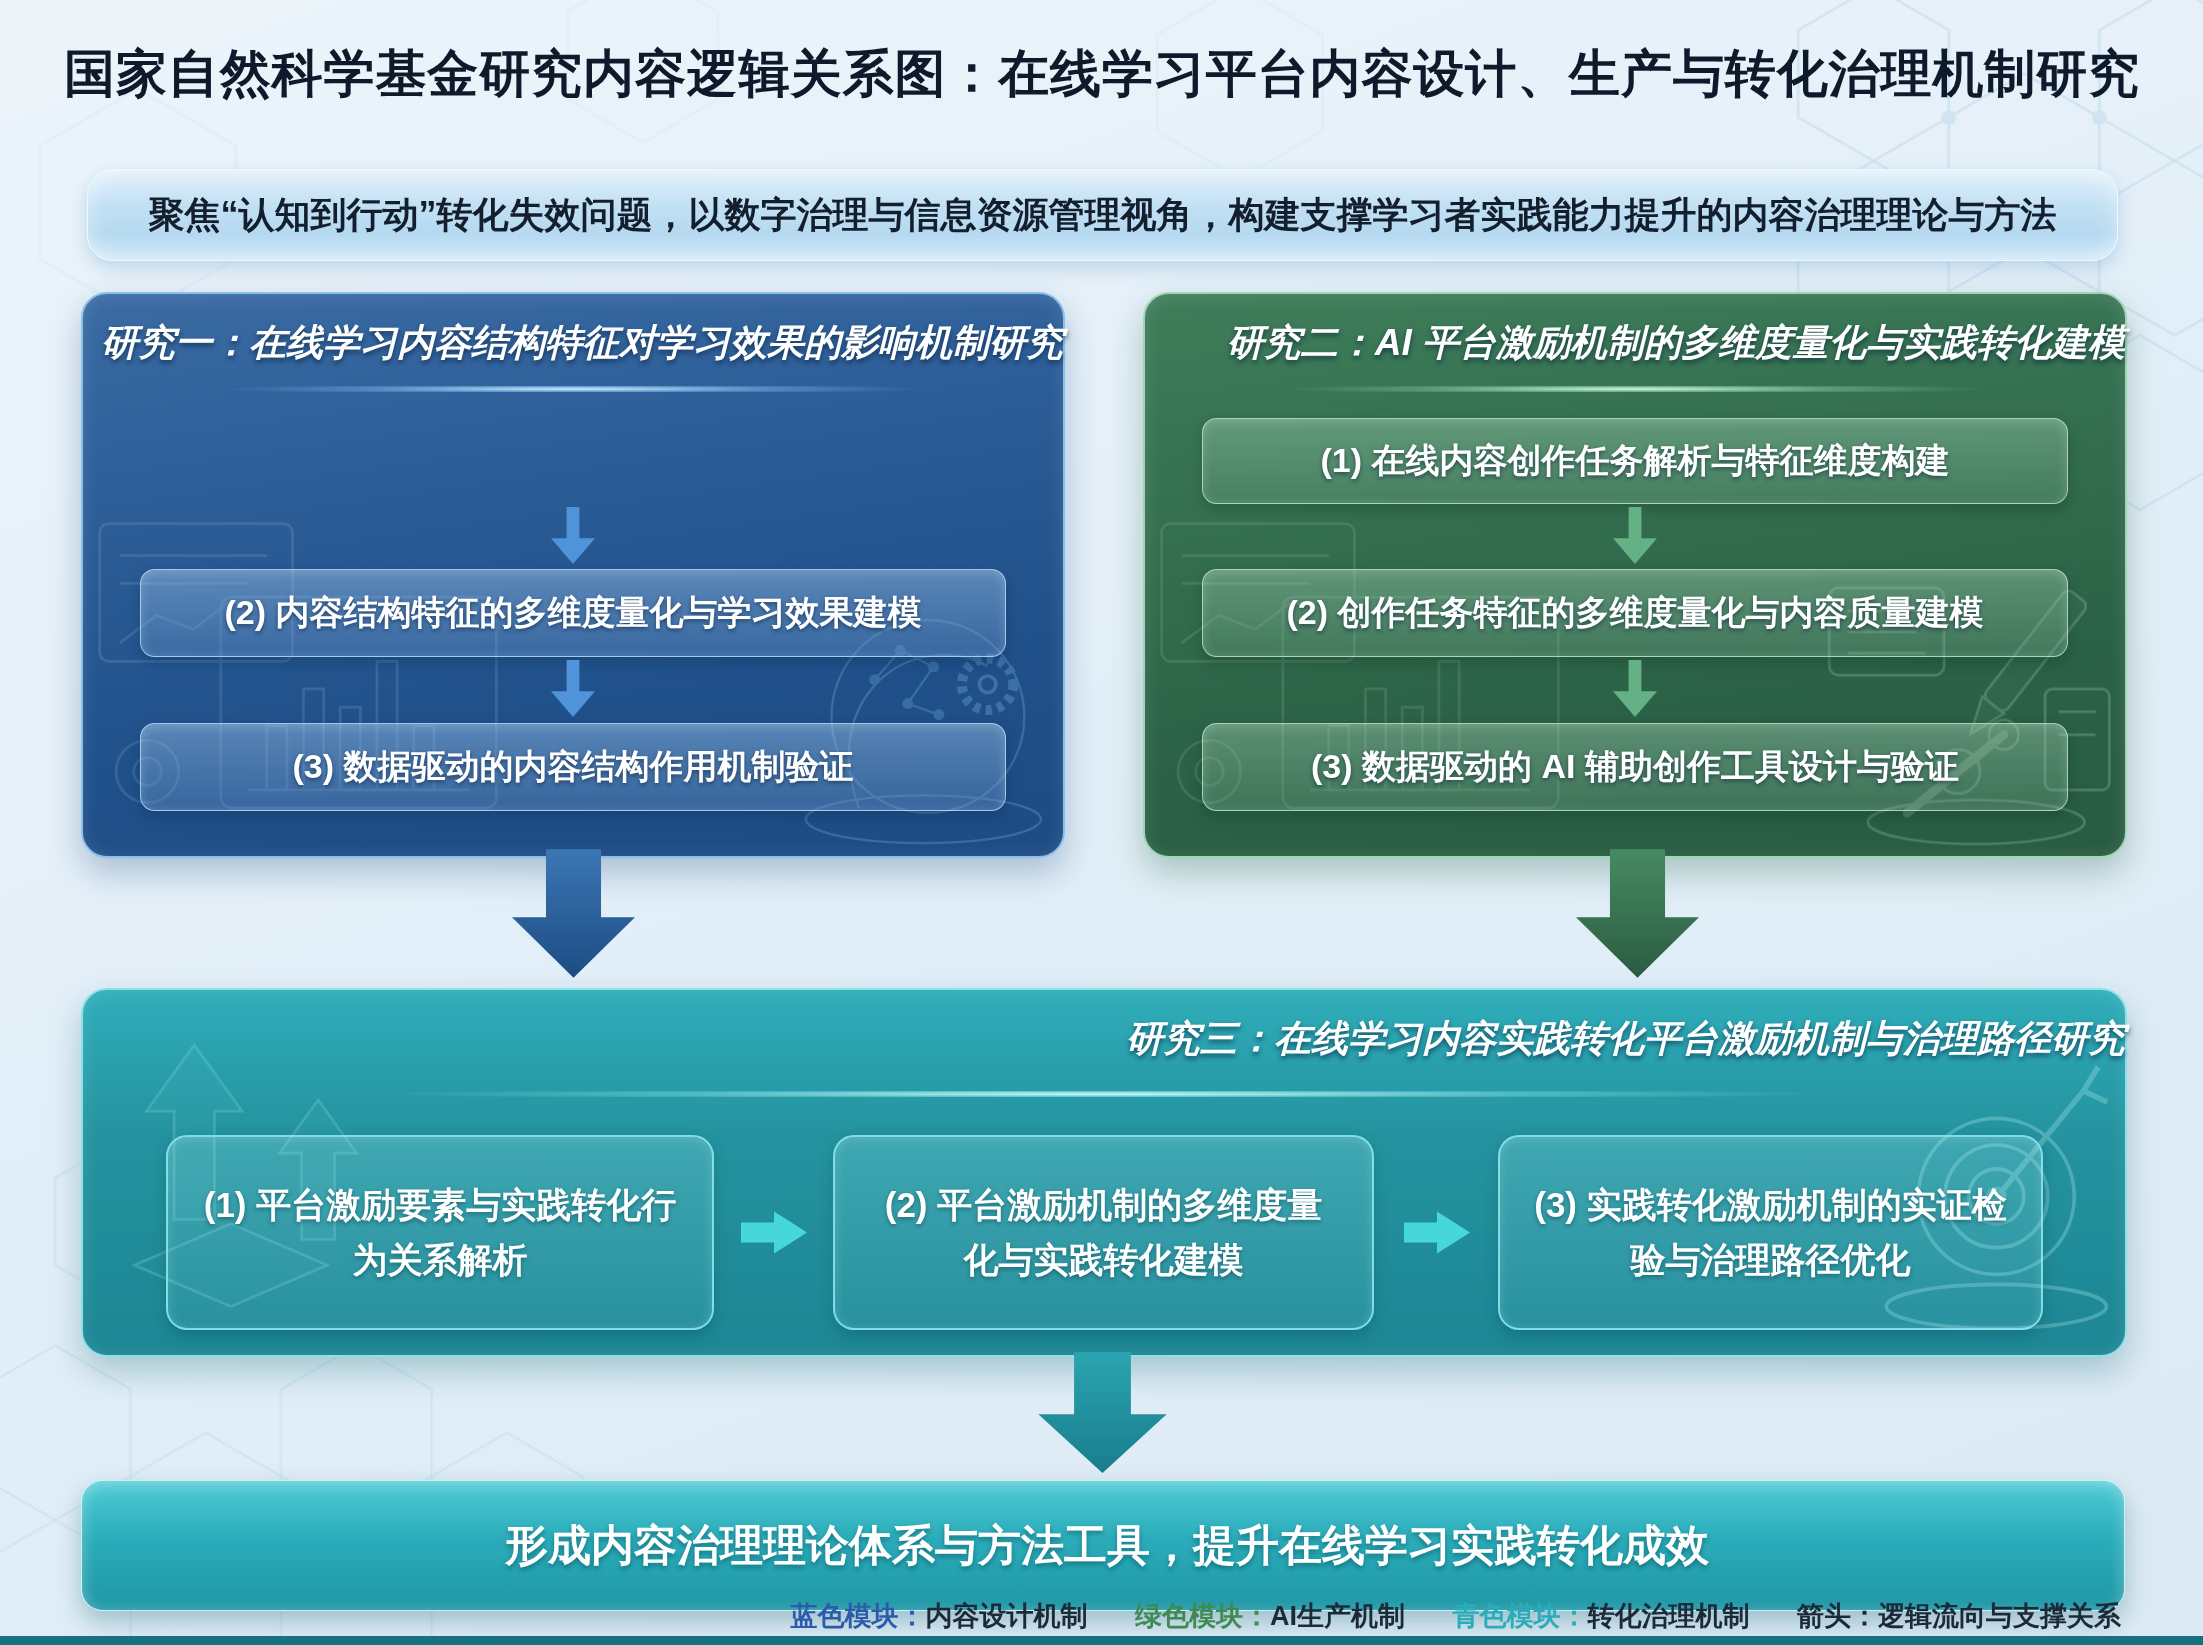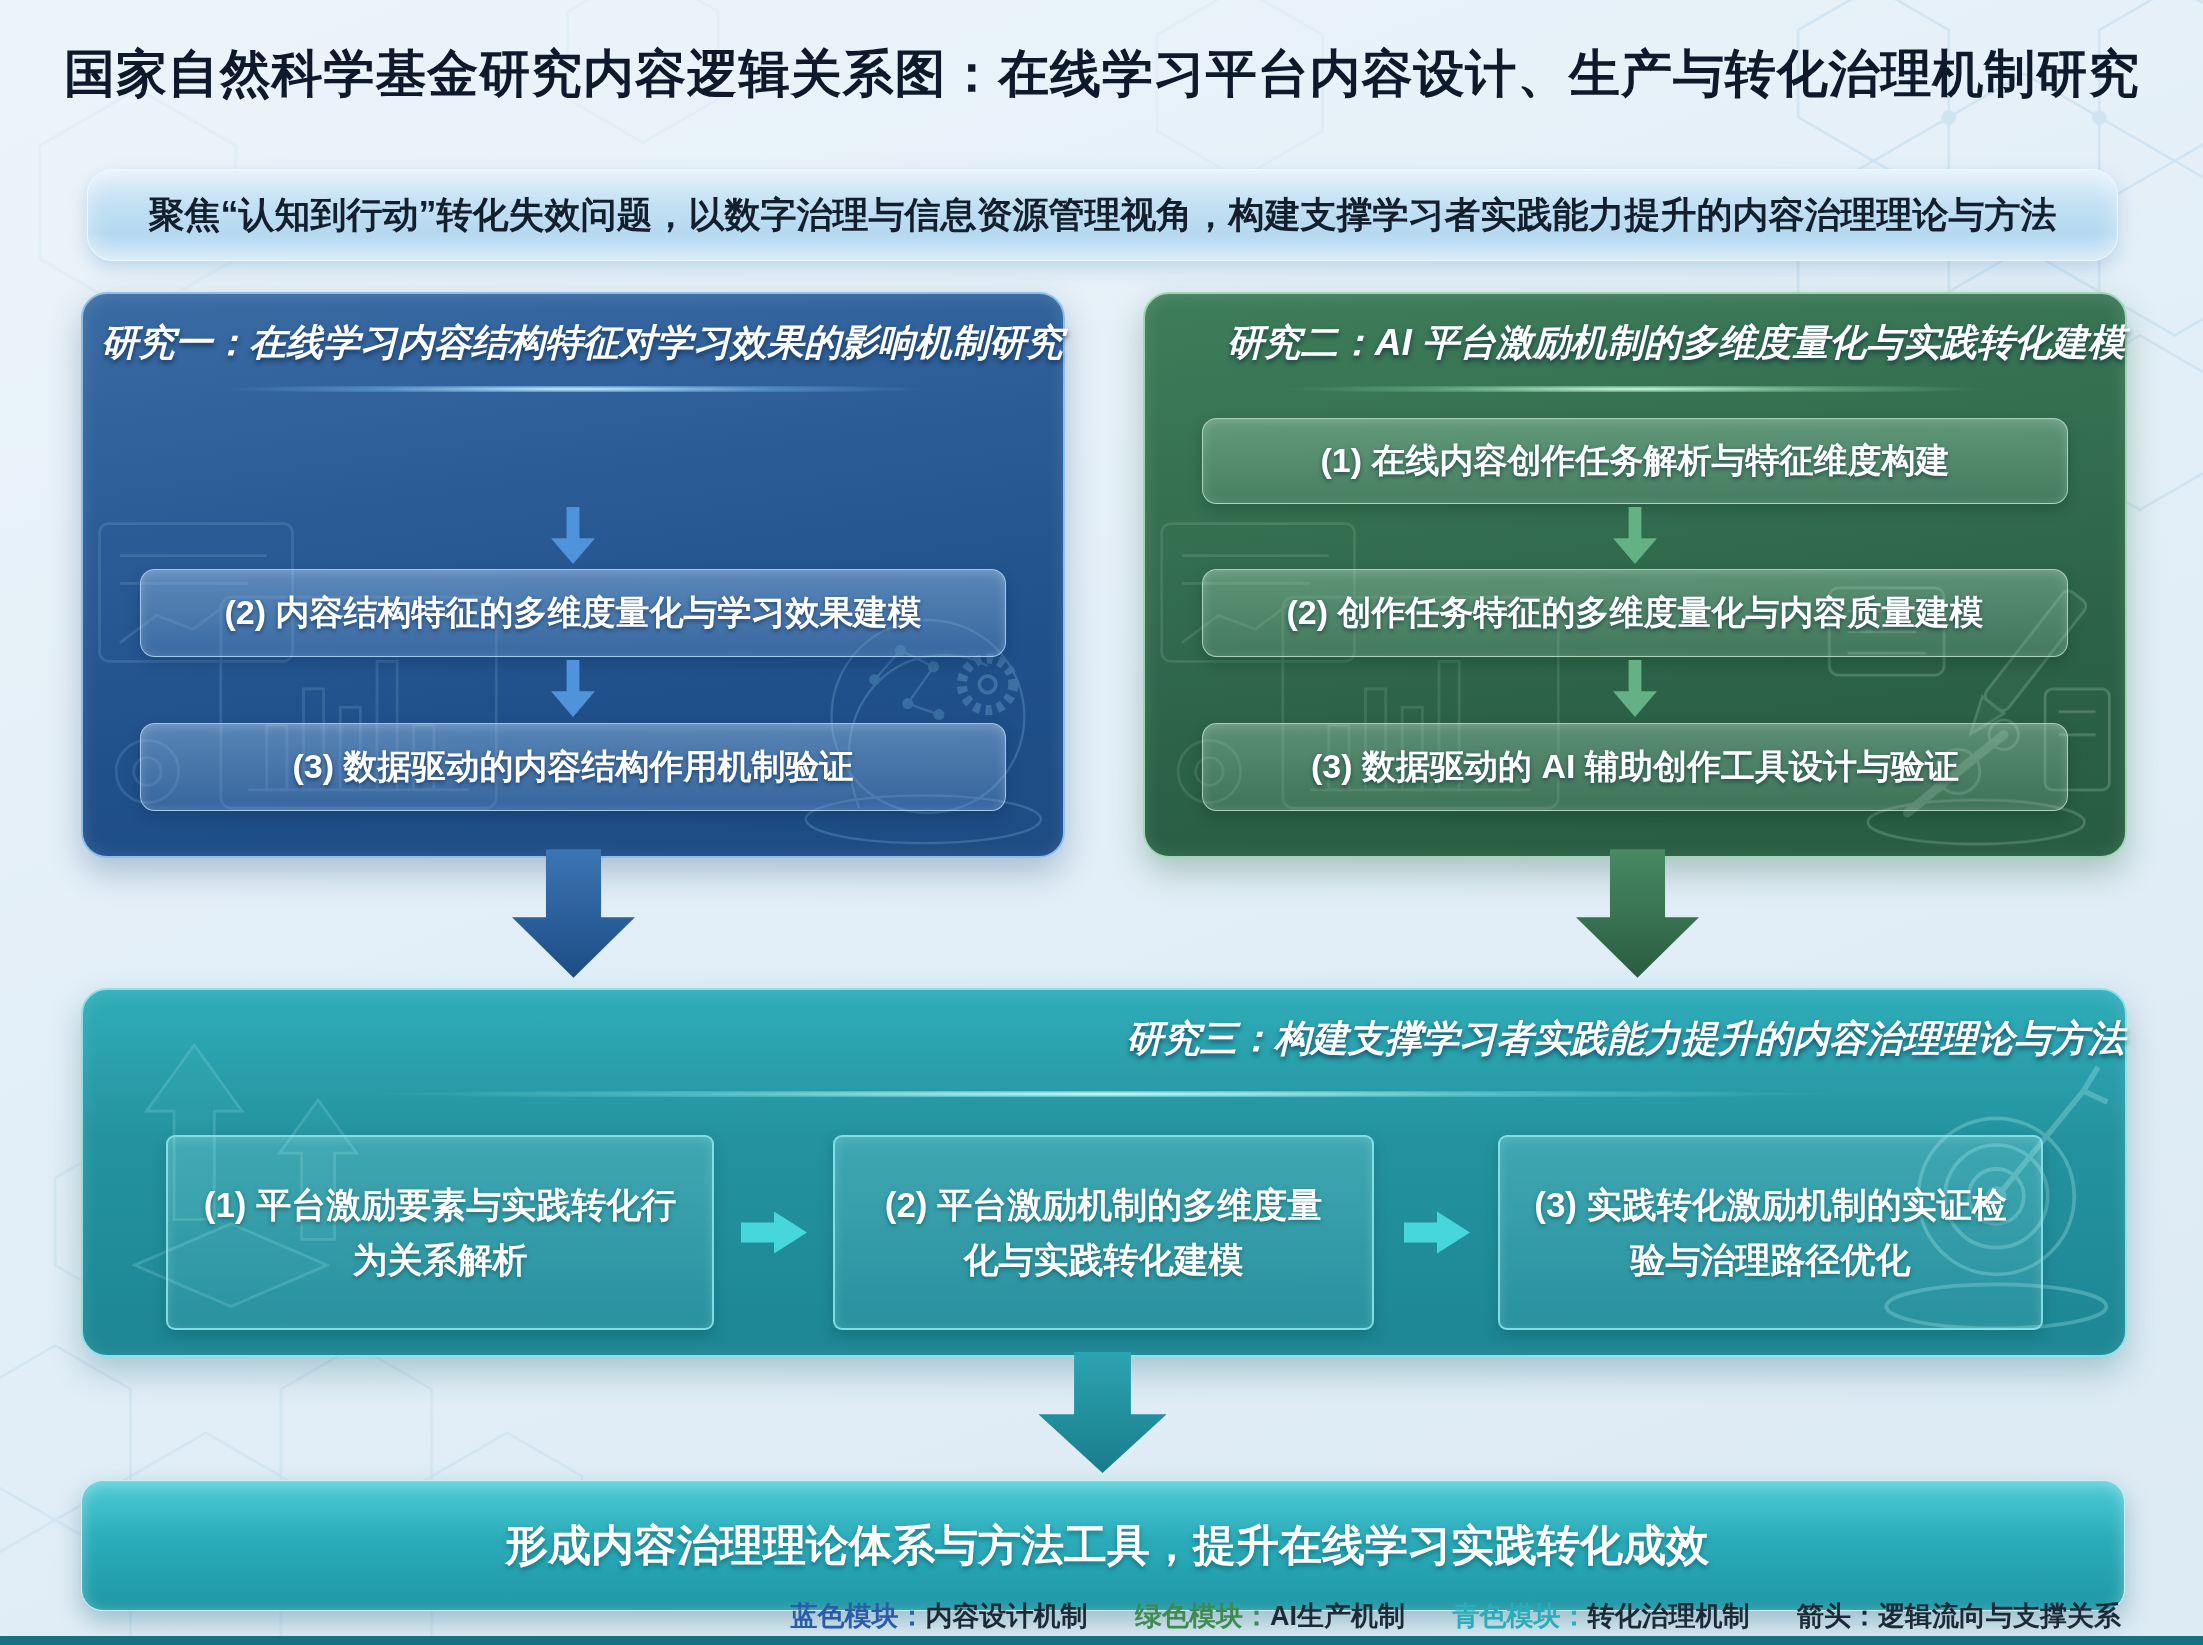--- a/index.html
+++ b/index.html
@@ -43,21 +43,21 @@
     font-size:34px;font-weight:bold;color:#ffffff;text-shadow:0 1.8px 4.6px rgba(0,25,55,.55);}
   .box-blue .sub-box{background:linear-gradient(180deg,rgba(140,181,222,.52),rgba(93,140,194,.38));
     border:1.8px solid rgba(176,216,246,.85);box-shadow:inset 0 1.8px 11px rgba(255,255,255,.22),0 5.5px 13px rgba(8,38,78,.28);}
   .box-green .sub-box{background:linear-gradient(180deg,rgba(158,205,176,.42),rgba(113,165,135,.30));
     border:1.8px solid rgba(184,226,200,.85);box-shadow:inset 0 1.8px 11px rgba(255,255,255,.2),0 5.5px 13px rgba(10,50,30,.28);}
   .s1{top:124px;height:84px;} .s2{top:275px;height:86px;} .s3{top:429px;height:86px;}
   .step-arrow{position:absolute;left:50%;margin-left:-22px;}
   .sa1{top:213px;} .sa2{top:366px;}
 
   
-  .teal-sub{position:absolute;top:145px;height:195px;border-radius:9px;
+  .teal-sub{position:absolute;top:145px;height:195px;border-radius:21px;
     display:flex;align-items:center;justify-content:center;text-align:center;
     padding:0 33px;box-sizing:border-box;line-height:1.55;
     font-size:35px;font-weight:bold;color:#ffffff;text-shadow:0 1.8px 4.6px rgba(0,60,70,.5);
     background:linear-gradient(180deg,rgba(160,240,245,.22),rgba(120,216,226,.12));
     border:2.8px solid rgba(134,231,237,.9);box-shadow:inset 0 1.8px 11px rgba(255,255,255,.18),0 5.5px 13px rgba(5,60,70,.25);}
   .t1{left:83px;width:548px;} .t2{left:750px;width:541px;} .t3{left:1415px;width:545px;}
   .flow-arrow{position:absolute;top:213px;}
   .fa1{left:658px;} .fa2{left:1321px;}
 
   .big-arrow{position:absolute;}
@@ -243,21 +243,21 @@
         <circle cx="2085" cy="225" r="85"></circle>
           <circle cx="2085" cy="225" r="56"></circle>
         <circle cx="2085" cy="225" r="30"></circle>
           <circle cx="2085" cy="225" r="9" fill="#b8f4f2"></circle>
         <line x1="2180" y1="110" x2="2092" y2="218" stroke-width="6"></line>
         <line x1="2180" y1="110" x2="2196" y2="84" stroke-width="6"></line>
         <line x1="2180" y1="110" x2="2206" y2="122" stroke-width="6"></line>
         <ellipse cx="2085" cy="345" rx="120" ry="24"></ellipse>
       </g>
     </svg>
-    <div class="box-title">研究三：构建支撑学习者实践能力提升的内容治理理论与方法</div>
+    <div class="box-title">研究三：在线学习内容实践转化平台激励机制与治理路径研究</div>
     <div class="streak streak-teal"></div>
     <div class="teal-sub t1">(1) 平台激励要素与实践转化行为关系解析</div>
     <svg class="flow-arrow fa1" width="66" height="59" viewBox="0 0 72 64">
       <polygon points="0,21 36,21 36,9 72,32 36,55 36,43 0,43" fill="#45d7dc"></polygon>
     </svg>
     <div class="teal-sub t2">(2) 平台激励机制的多维度量化与实践转化建模</div>
     <svg class="flow-arrow fa2" width="66" height="59" viewBox="0 0 72 64">
       <polygon points="0,21 36,21 36,9 72,32 36,55 36,43 0,43" fill="#45d7dc"></polygon>
     </svg>
     <div class="teal-sub t3">(3) 实践转化激励机制的实证检验与治理路径优化</div>

